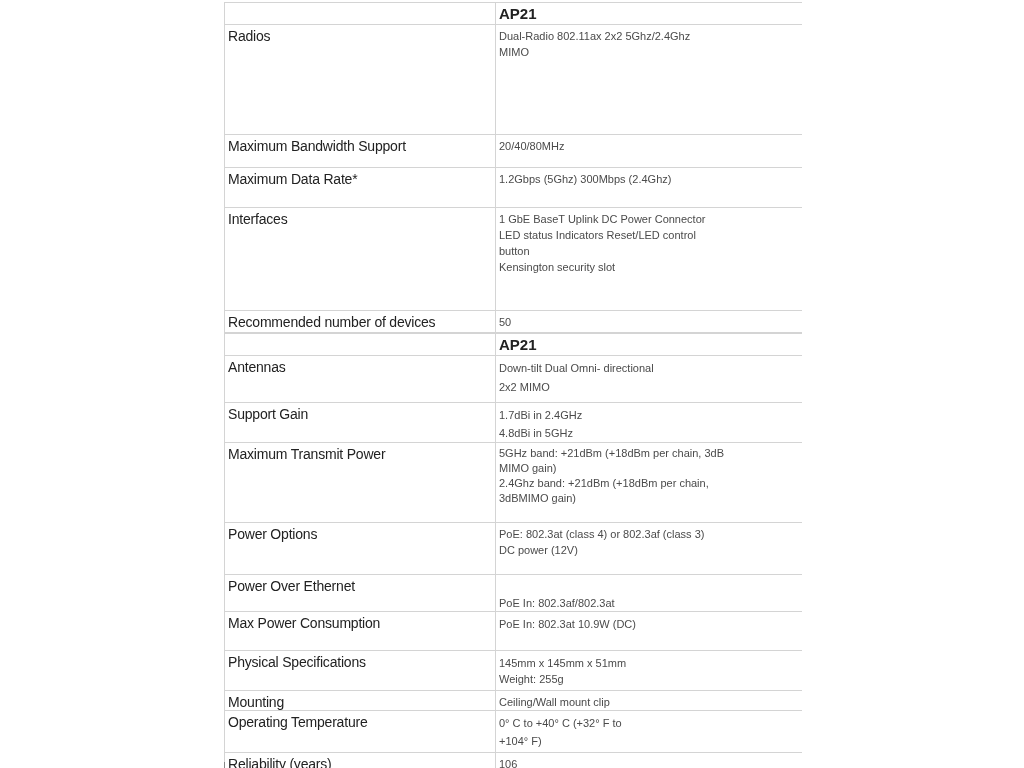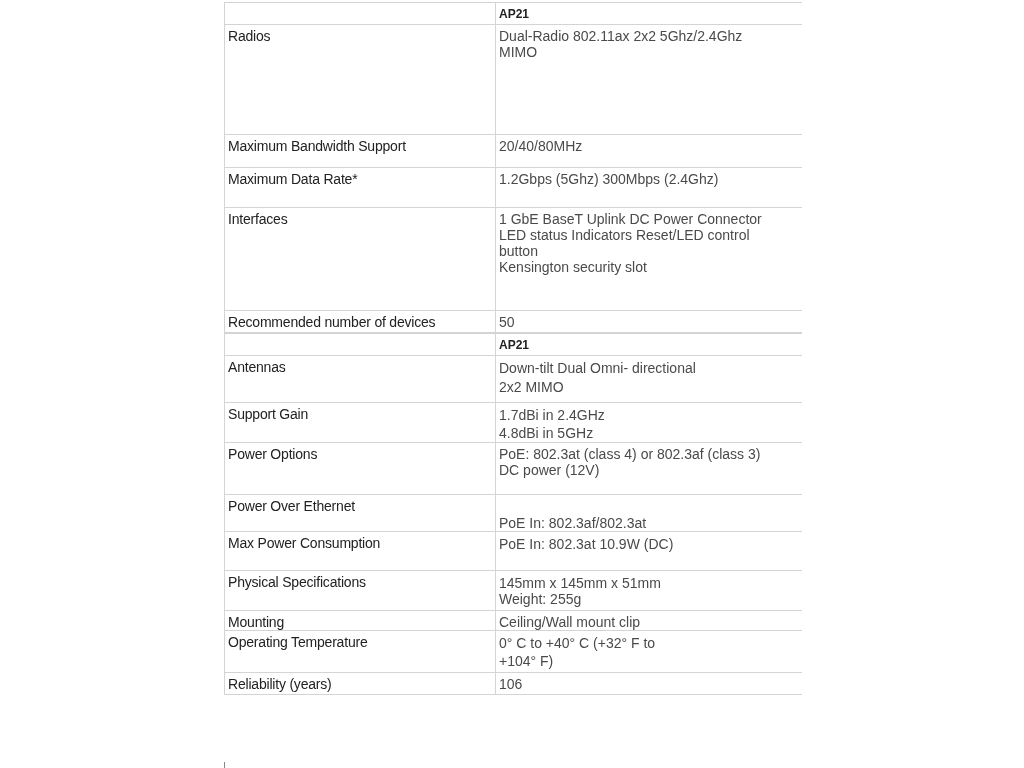--- a/index.html
+++ b/index.html
@@ -1,24 +1,24 @@
 <!DOCTYPE html>
 <html><head>
 <meta charset="utf-8">
 <style>
   html, body { margin:0; padding:0; background:#ffffff; }
   body { width:1024px; height:768px; overflow:hidden; position:relative;
          font-family:"Liberation Sans", sans-serif; color:#1a1a1a; }
   .spec-table { position:absolute; left:224px; width:578px; border-collapse:collapse; table-layout:fixed; }
   .spec-table td { vertical-align:top; padding:0 3px; border-top:1px solid #d4d4d4; border-bottom:1px solid #d4d4d4;
-                   font-size:14px; line-height:16px; }
+                   font-size:11px; line-height:16px; }
   .spec-table td.label { width:264px; border-left:1px solid #d4d4d4; border-right:1px solid #d4d4d4;
                          font-weight:normal; font-size:14px; color:#222; letter-spacing:-0.2px; }
   .spec-table td.value { color:#4a4a4a; padding-left:3px; }
-  .spec-table td.header-val { font-weight:bold; font-size:12px; color:#222; padding-top:3px; }
+  .spec-table td.header-val { font-weight:bold; font-size:15px; color:#222; padding-top:3px; }
   .line { display:block; }
   #t1 { top:2px; }
   #t2 { top:333px; }
   .pad-top { padding-top:3px !important; }
   .tick { position:absolute; left:224px; top:762px; width:1px; height:6px; background:#888; }
 </style>
 </head>
 <body>
 
 <table class="spec-table" id="t1">
@@ -77,20 +77,29 @@
         <span class="line">2x2 MIMO</span>
       </td>
     </tr>
     <tr style="height:38px">
       <td class="label pad-top">Support Gain</td>
       <td class="value pad-top" style="line-height:18px">
         <span class="line">1.7dBi in 2.4GHz</span>
         <span class="line">4.8dBi in 5GHz</span>
       </td>
     </tr>
+    <tr style="height:80px">
+      <td class="label pad-top">Maximum Transmit Power</td>
+      <td class="value pad-top" style="line-height:15px">
+        <span class="line">5GHz band: +21dBm (+18dBm per chain, 3dB</span>
+        <span class="line">MIMO gain)</span>
+        <span class="line">2.4Ghz band: +21dBm (+18dBm per chain,</span>
+        <span class="line">3dBMIMO gain)</span>
+      </td>
+    </tr>
     <tr style="height:52px">
       <td class="label pad-top">Power Options</td>
       <td class="value pad-top">
         <span class="line">PoE: 802.3at (class 4) or 802.3af (class 3)</span>
         <span class="line">DC power (12V)</span>
       </td>
     </tr>
     <tr style="height:35px">
       <td class="label pad-top">Power Over Ethernet</td>
       <td class="value pad-top">

